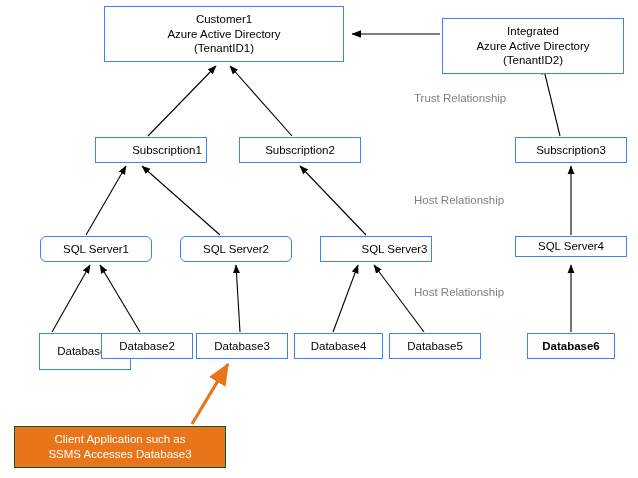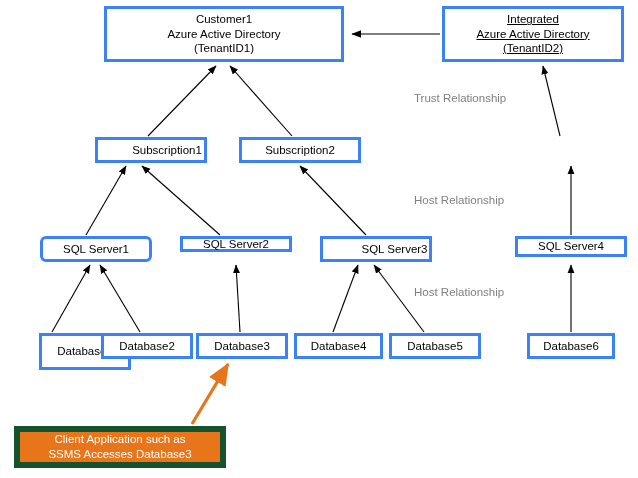--- a/index.html
+++ b/index.html
@@ -22,39 +22,39 @@
     position: absolute;
     left: 0;
     top: 0;
     width: 638px;
     height: 478px;
     pointer-events: none;
   }
   .node {
     position: absolute;
     box-sizing: border-box;
-    border: 3px solid #3b82f6;
+    border: 1px solid #3b82f6;
     background: #ffffff;
     color: #000000;
     display: flex;
     align-items: center;
     justify-content: center;
     text-align: center;
     line-height: 1.25;
     white-space: pre-line;
     font-size: 11.5px;
   }
   .node.big {
     font-size: 11.5px;
   }
   .callout {
     position: absolute;
     box-sizing: border-box;
     background: #e8751a;
-    border: 6px solid #14532d;
+    border: 1px solid #14532d;
     color: #ffffff;
     display: flex;
     align-items: center;
     justify-content: center;
     text-align: center;
     white-space: pre-line;
     font-size: 11.5px;
     line-height: 1.3;
   }
   .edge-label {
@@ -106,38 +106,39 @@
     <line x1="424" y1="332" x2="374" y2="265" stroke="#000000" stroke-width="1.1" marker-end="url(#arrowBlack)"></line>
 
     <line x1="571" y1="332" x2="571" y2="265" stroke="#000000" stroke-width="1.1" marker-end="url(#arrowBlack)"></line>
 
     <line x1="192" y1="424" x2="228" y2="364" stroke="#e8751a" stroke-width="3.2" marker-end="url(#arrowOrange)"></line>
   </svg>
 
   <div class="node big" style="left:104px; top:6px; width:240px; height:56px;">Customer1
 Azure Active Directory
 (TenantID1)</div>
-  <div class="node big" style="left:442px; top:6px; width:182px; height:56px;text-decoration:underline;">Integrated
+  <div class="node big" style="left:442px; top:18px; width:182px; height:56px;">Integrated
 Azure Active Directory
 (TenantID2)</div>
 
   <div class="node" style="left:95px; top:137px; width:112px; height:26px;padding-left:32px;">Subscription1</div>
   <div class="node" style="left:239px; top:137px; width:122px; height:26px;">Subscription2</div>
+  <div class="node" style="left:515px; top:137px; width:112px; height:26px;">Subscription3</div>
 
   <div class="node" style="left:40px; top:236px; width:112px; height:26px;border-radius:6px;">SQL Server1</div>
-  <div class="node" style="left:180px; top:236px; width:112px; height:16px;">SQL Server2</div>
+  <div class="node" style="left:180px; top:236px; width:112px; height:26px;border-radius:6px;">SQL Server2</div>
   <div class="node" style="left:320px; top:236px; width:112px; height:26px;padding-left:37px;">SQL Server3</div>
   <div class="node" style="left:515px; top:236px; width:112px; height:21px;">SQL Server4</div>
 
   <div class="node" style="left:19px; top:333px; width:92px; height:37px;margin-left:20px;">Database1</div>
   <div class="node" style="left:101px; top:333px; width:92px; height:26px;">Database2</div>
   <div class="node" style="left:196px; top:333px; width:92px; height:26px;">Database3</div>
   <div class="node" style="left:294px; top:333px; width:89px; height:26px;">Database4</div>
   <div class="node" style="left:389px; top:333px; width:92px; height:26px;">Database5</div>
-  <div class="node" style="left:527px; top:333px; width:88px; height:26px;">Database6</div>
+  <div class="node" style="left:527px; top:333px; width:88px; height:26px;font-weight:bold;">Database6</div>
 
   <div class="edge-label" style="left:414px; top:92px;">Trust Relationship</div>
   <div class="edge-label" style="left:414px; top:194px;">Host Relationship</div>
   <div class="edge-label" style="left:414px; top:286px;">Host Relationship</div>
 
   <div class="callout" style="left:14px; top:426px; width:212px; height:42px;">Client Application such as
 SSMS Accesses Database3</div>
 
 </div>
 

